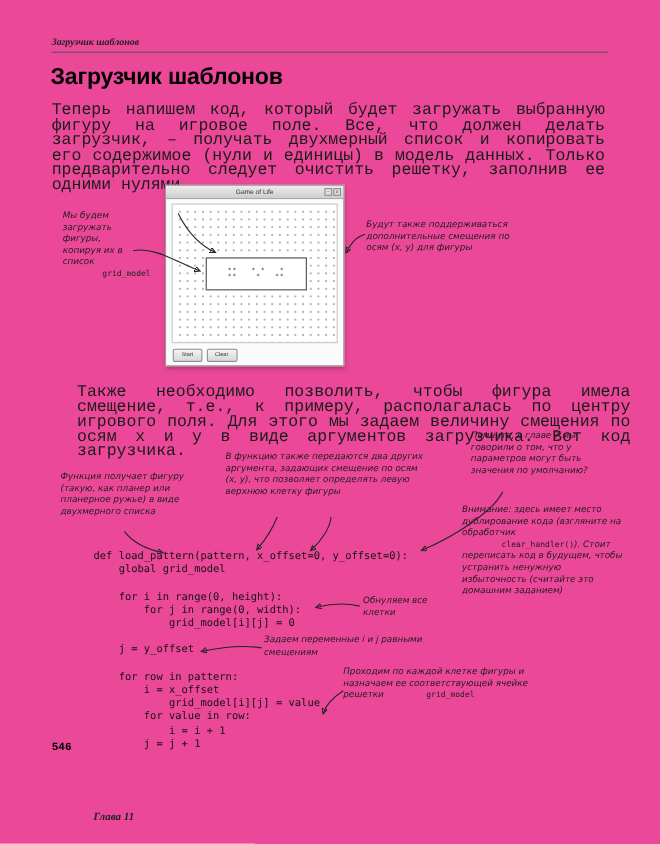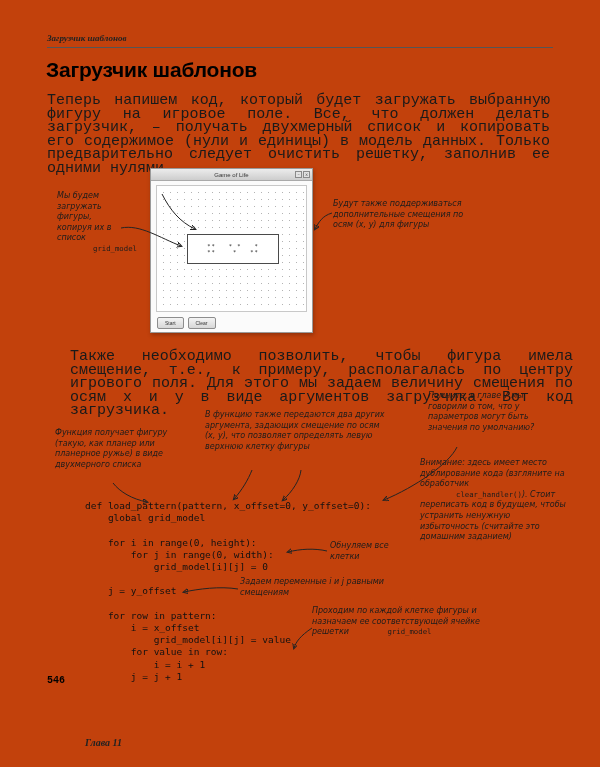--- a/index.html
+++ b/index.html
@@ -1,18 +1,18 @@
 <!DOCTYPE html>
 <html><head>
 <meta charset="utf-8">
 <style>
   * { margin:0; padding:0; box-sizing:border-box; }
   html,body { width:600px; height:767px; overflow:hidden; }
   body { background:#fff; font-family:"Liberation Serif", serif; color:#151515; position:relative; }
-  .page { position:absolute; inset:0; background:#c2410c; }
+  .page { position:absolute; inset:0; background:#ec4899; }
 
   .running-header { position:absolute; left:47px; top:33px; font-family:"Liberation Serif", serif;
     font-style:italic; font-weight:bold; font-size:9px; color:#222; }
   .hrule { position:absolute; left:47px; top:47px; width:506px; border-top:1px solid #555; }
   .page-title { position:absolute; left:46px; top:58px; font-family:"Liberation Sans", sans-serif;
     font-weight:bold; font-size:21px; letter-spacing:-0.2px; color:#000; }
 
   .para { position:absolute; font-size:15px; line-height:13.5px; text-align:justify; color:#1a1a1a;font-family:Liberation Mono, monospace; }
   #para1 { left:47px; top:94px; width:503px; }
   #para2 { left:47px; top:350px; width:503px;margin-left:23px; }

